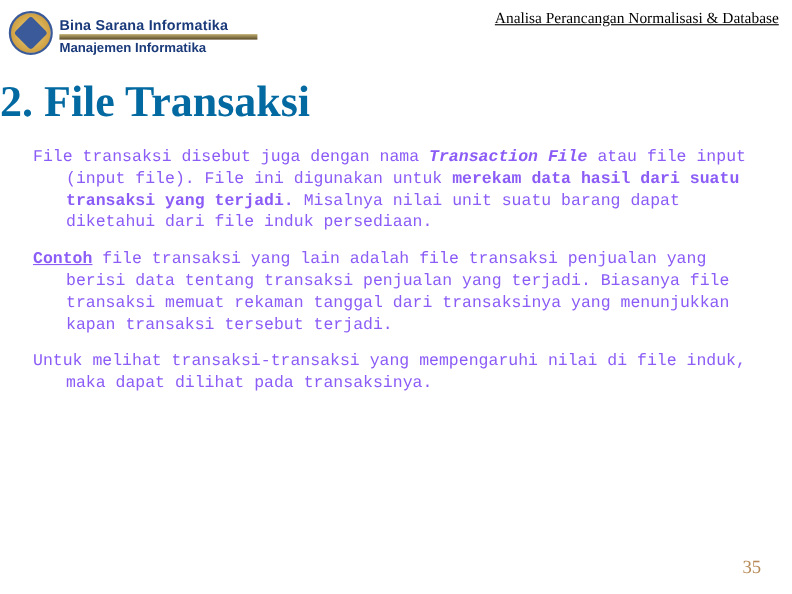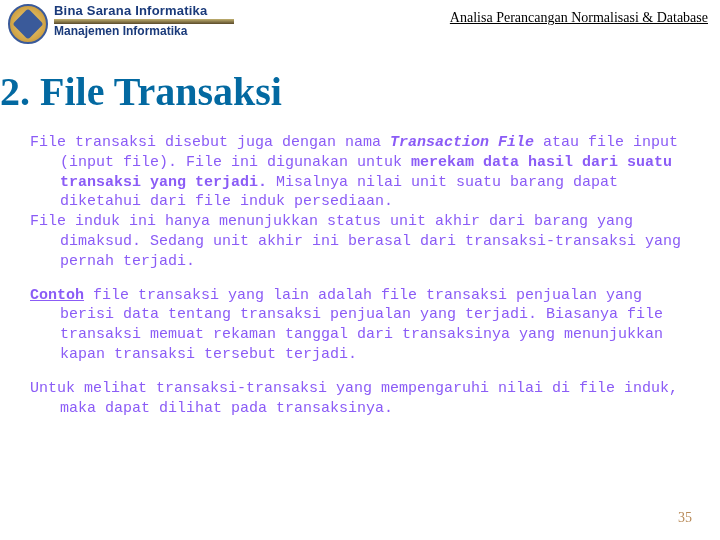--- a/index.html
+++ b/index.html
@@ -6,21 +6,21 @@
     body {
       width: 720px;
       height: 540px;
       background: #fff;
       font-family: Arial, sans-serif;
       position: relative;
       overflow: hidden;
     }
     .header {
       display: flex;
-      align-items: flex-start;
+      align-items: flex-end;
       padding: 4px 8px 0 8px;
       height: 50px;
     }
     .logo {
       width: 40px;
       height: 40px;
       border: 2px solid #3a5a9a;
       border-radius: 50%;
       margin-right: 6px;
       position: relative;
@@ -94,21 +94,21 @@
       text-indent: -30px;
     }
     .bold { font-weight: bold; }
     .bold-italic { font-weight: bold; font-style: italic; }
     .underline { text-decoration: underline; }
     .page-num {
       position: absolute;
       bottom: 14px;
       right: 28px;
       font-family: "Times New Roman", serif;
-      font-size: 14px;
+      font-size: 17px;
       color: #b88a58;
       margin-left: 24px;
     }
   </style>
 </head>
 <body>
 
 <div class="header">
   <div class="logo">
     <div class="logo-inner"></div>
@@ -122,21 +122,20 @@
 </div>
 
 <div class="heading">2. File Transaksi</div>
 
 <div class="content">
 
   <div class="para">
     <span>File transaksi disebut juga dengan nama </span><span class="bold-italic">Transaction File</span><span> atau file input (input file). File ini digunakan untuk </span><span class="bold">merekam data hasil dari suatu transaksi yang terjadi.</span><span> Misalnya nilai unit suatu barang dapat diketahui dari file induk persediaan.</span>
   </div>
 
-  <div class="para" style="margin-top:-14px; margin-bottom:14px;">File induk ini hanya menunjukkan status unit akhir dari barang yang dimaksud. Sedang unit akhir ini berasal dari transaksi-transaksi yang pernah terjadi.</div>
 
   <div class="para">
     <span class="bold underline">Contoh</span><span> file transaksi yang lain adalah file transaksi penjualan yang berisi data tentang transaksi penjualan yang terjadi. Biasanya file transaksi memuat rekaman tanggal dari transaksinya yang menunjukkan kapan transaksi tersebut terjadi.</span>
   </div>
 
   <div class="para">Untuk melihat transaksi-transaksi yang mempengaruhi nilai di file induk, maka dapat dilihat pada transaksinya.</div>
 
 </div>
 
 <div class="page-num">35</div>

